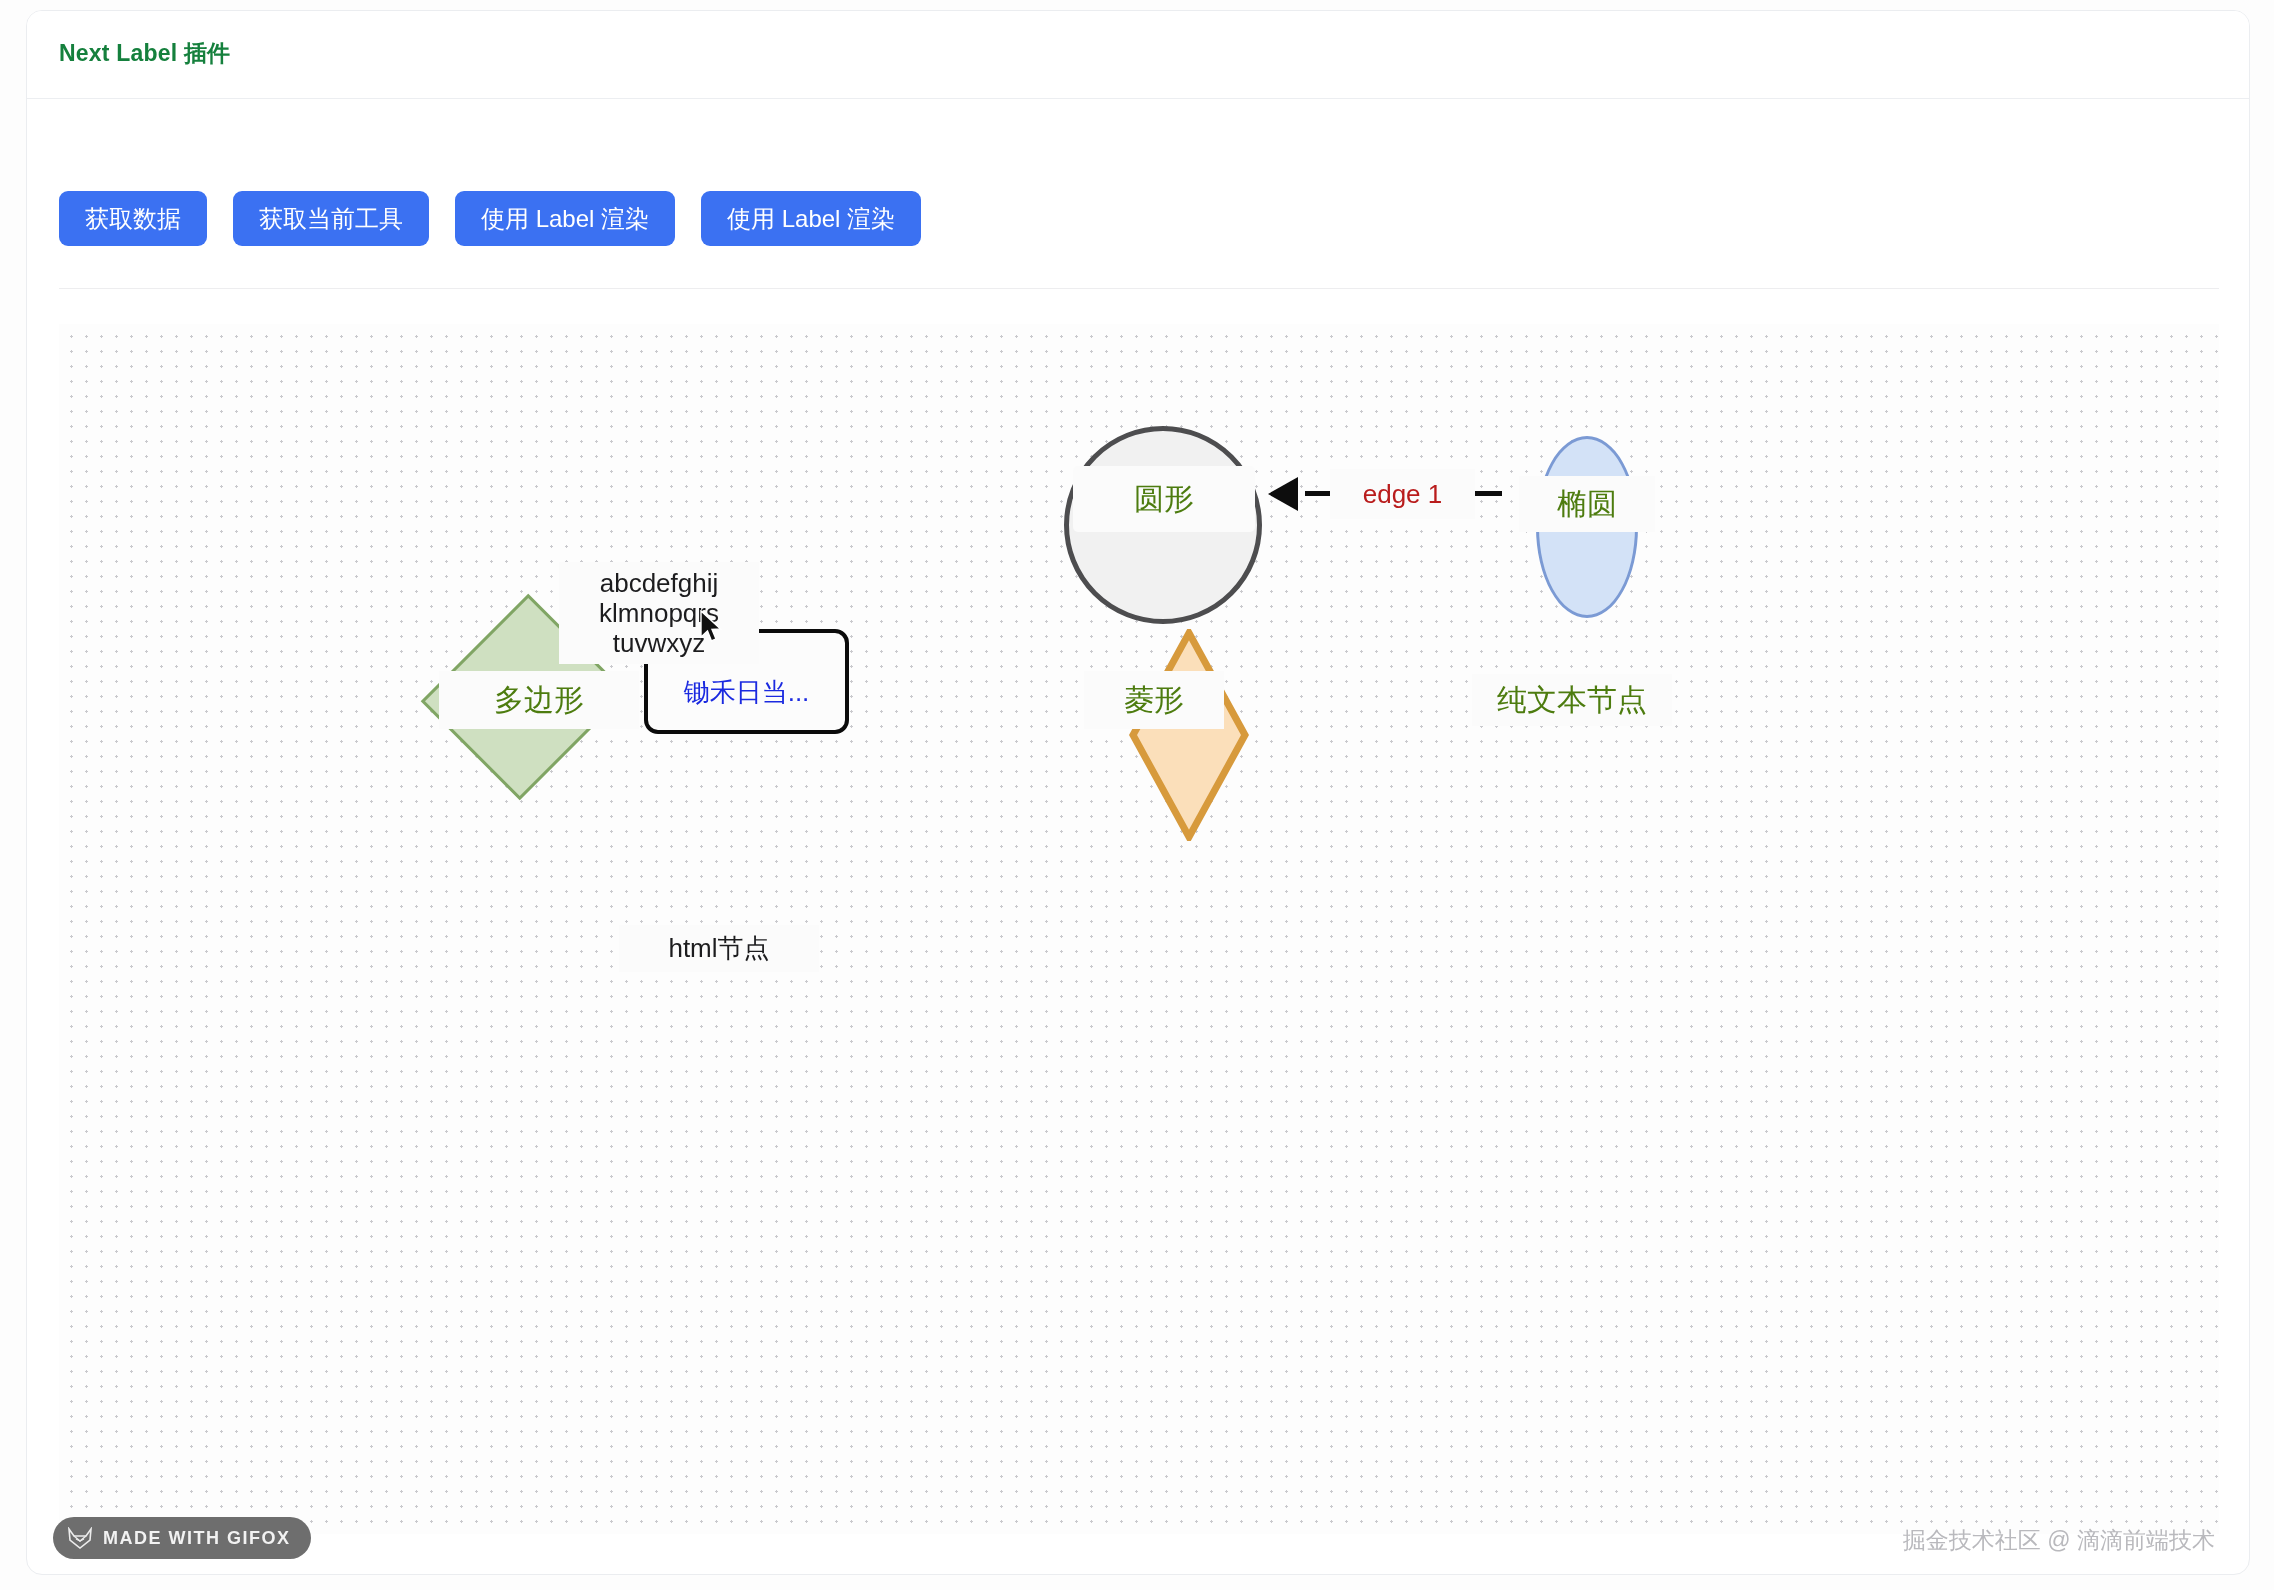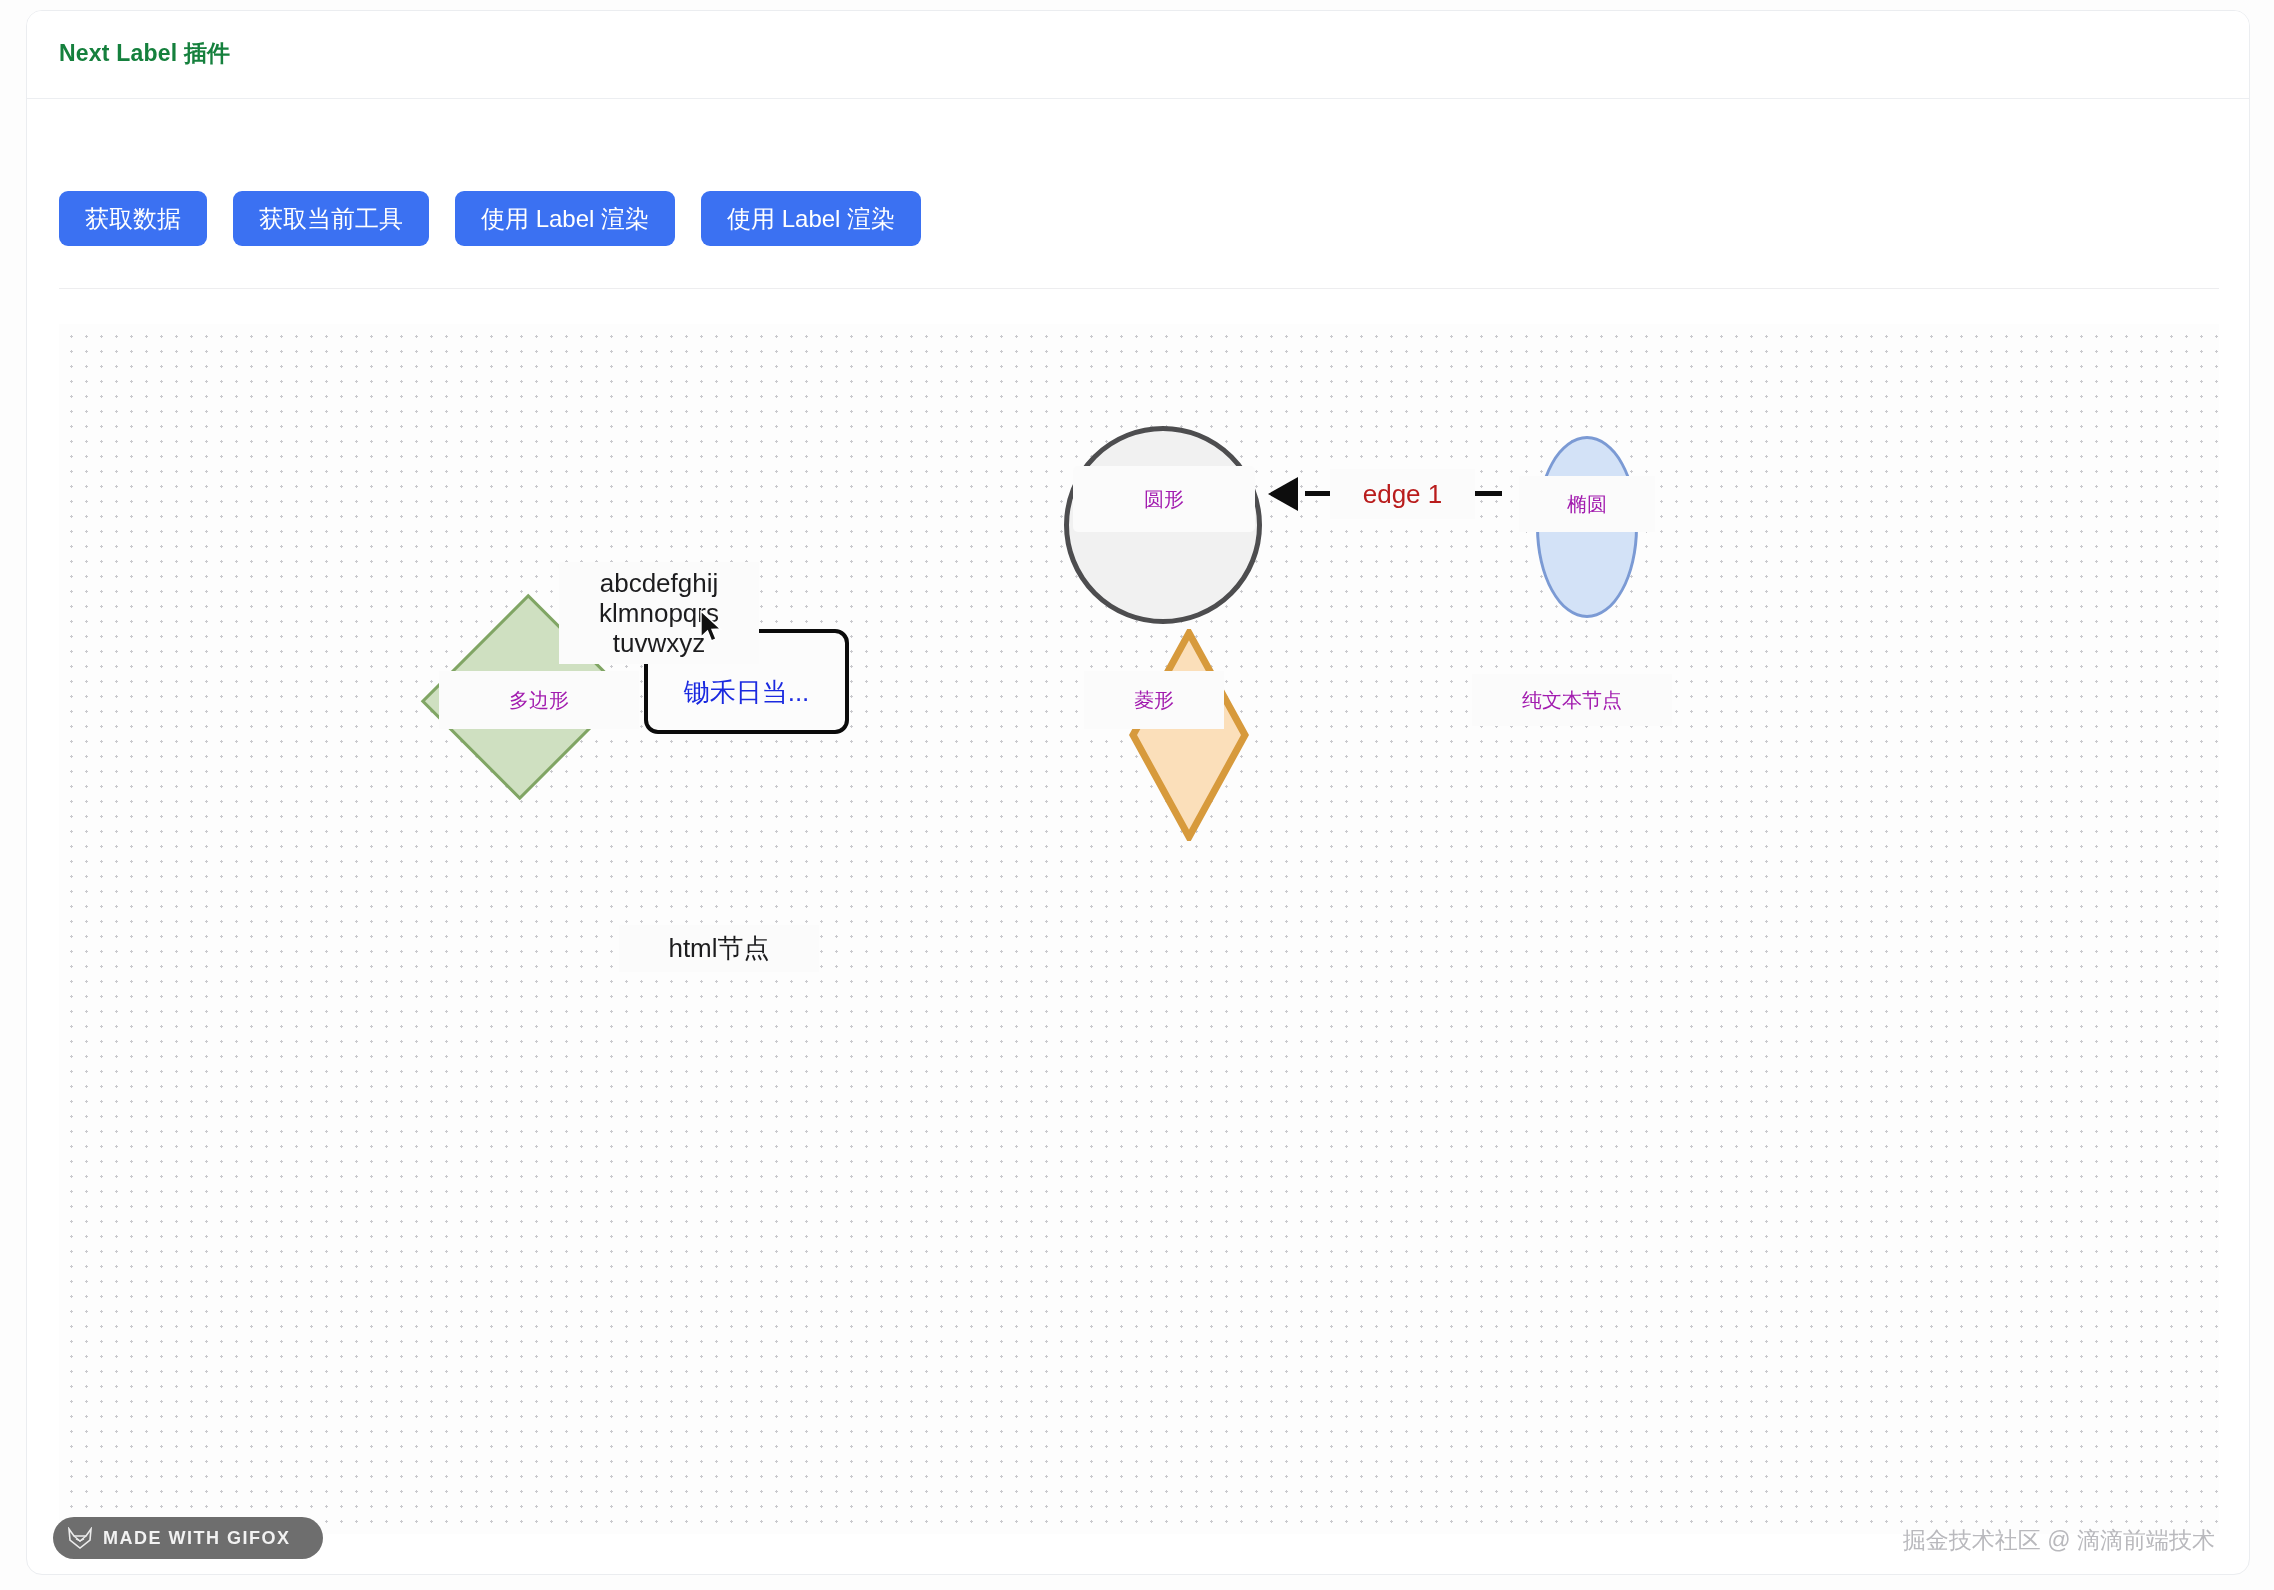--- a/index.html
+++ b/index.html
@@ -100,22 +100,22 @@
     overflow: hidden;
   }
 
   
   .label-chip {
     position: absolute;
     display: flex;
     align-items: center;
     justify-content: center;
     background: #fbfbfb;
-    color: #a21caf;
-    font-size: 20px;
+    color: #4d7c0f;
+    font-size: 30px;
     line-height: 1;
     white-space: nowrap;
     z-index: 6;
   }
 
   
   .html-node {
     position: absolute;
     left: 585px;
     top: 305px;
@@ -303,21 +303,21 @@
 
   
   .gifox-badge {
     position: absolute;
     left: 26px;
     top: 1506px;
     height: 42px;
     display: flex;
     align-items: center;
     gap: 10px;
-    padding: 0 32px 0 14px;
+    padding: 0 20px 0 14px;
     background: #6e6e6e;
     border-radius: 21px;
     z-index: 20;
   }
   .gifox-text {
     color: #f2f2f2;
     font-size: 18px;
     font-weight: bold;
     letter-spacing: 1.5px;
   }

